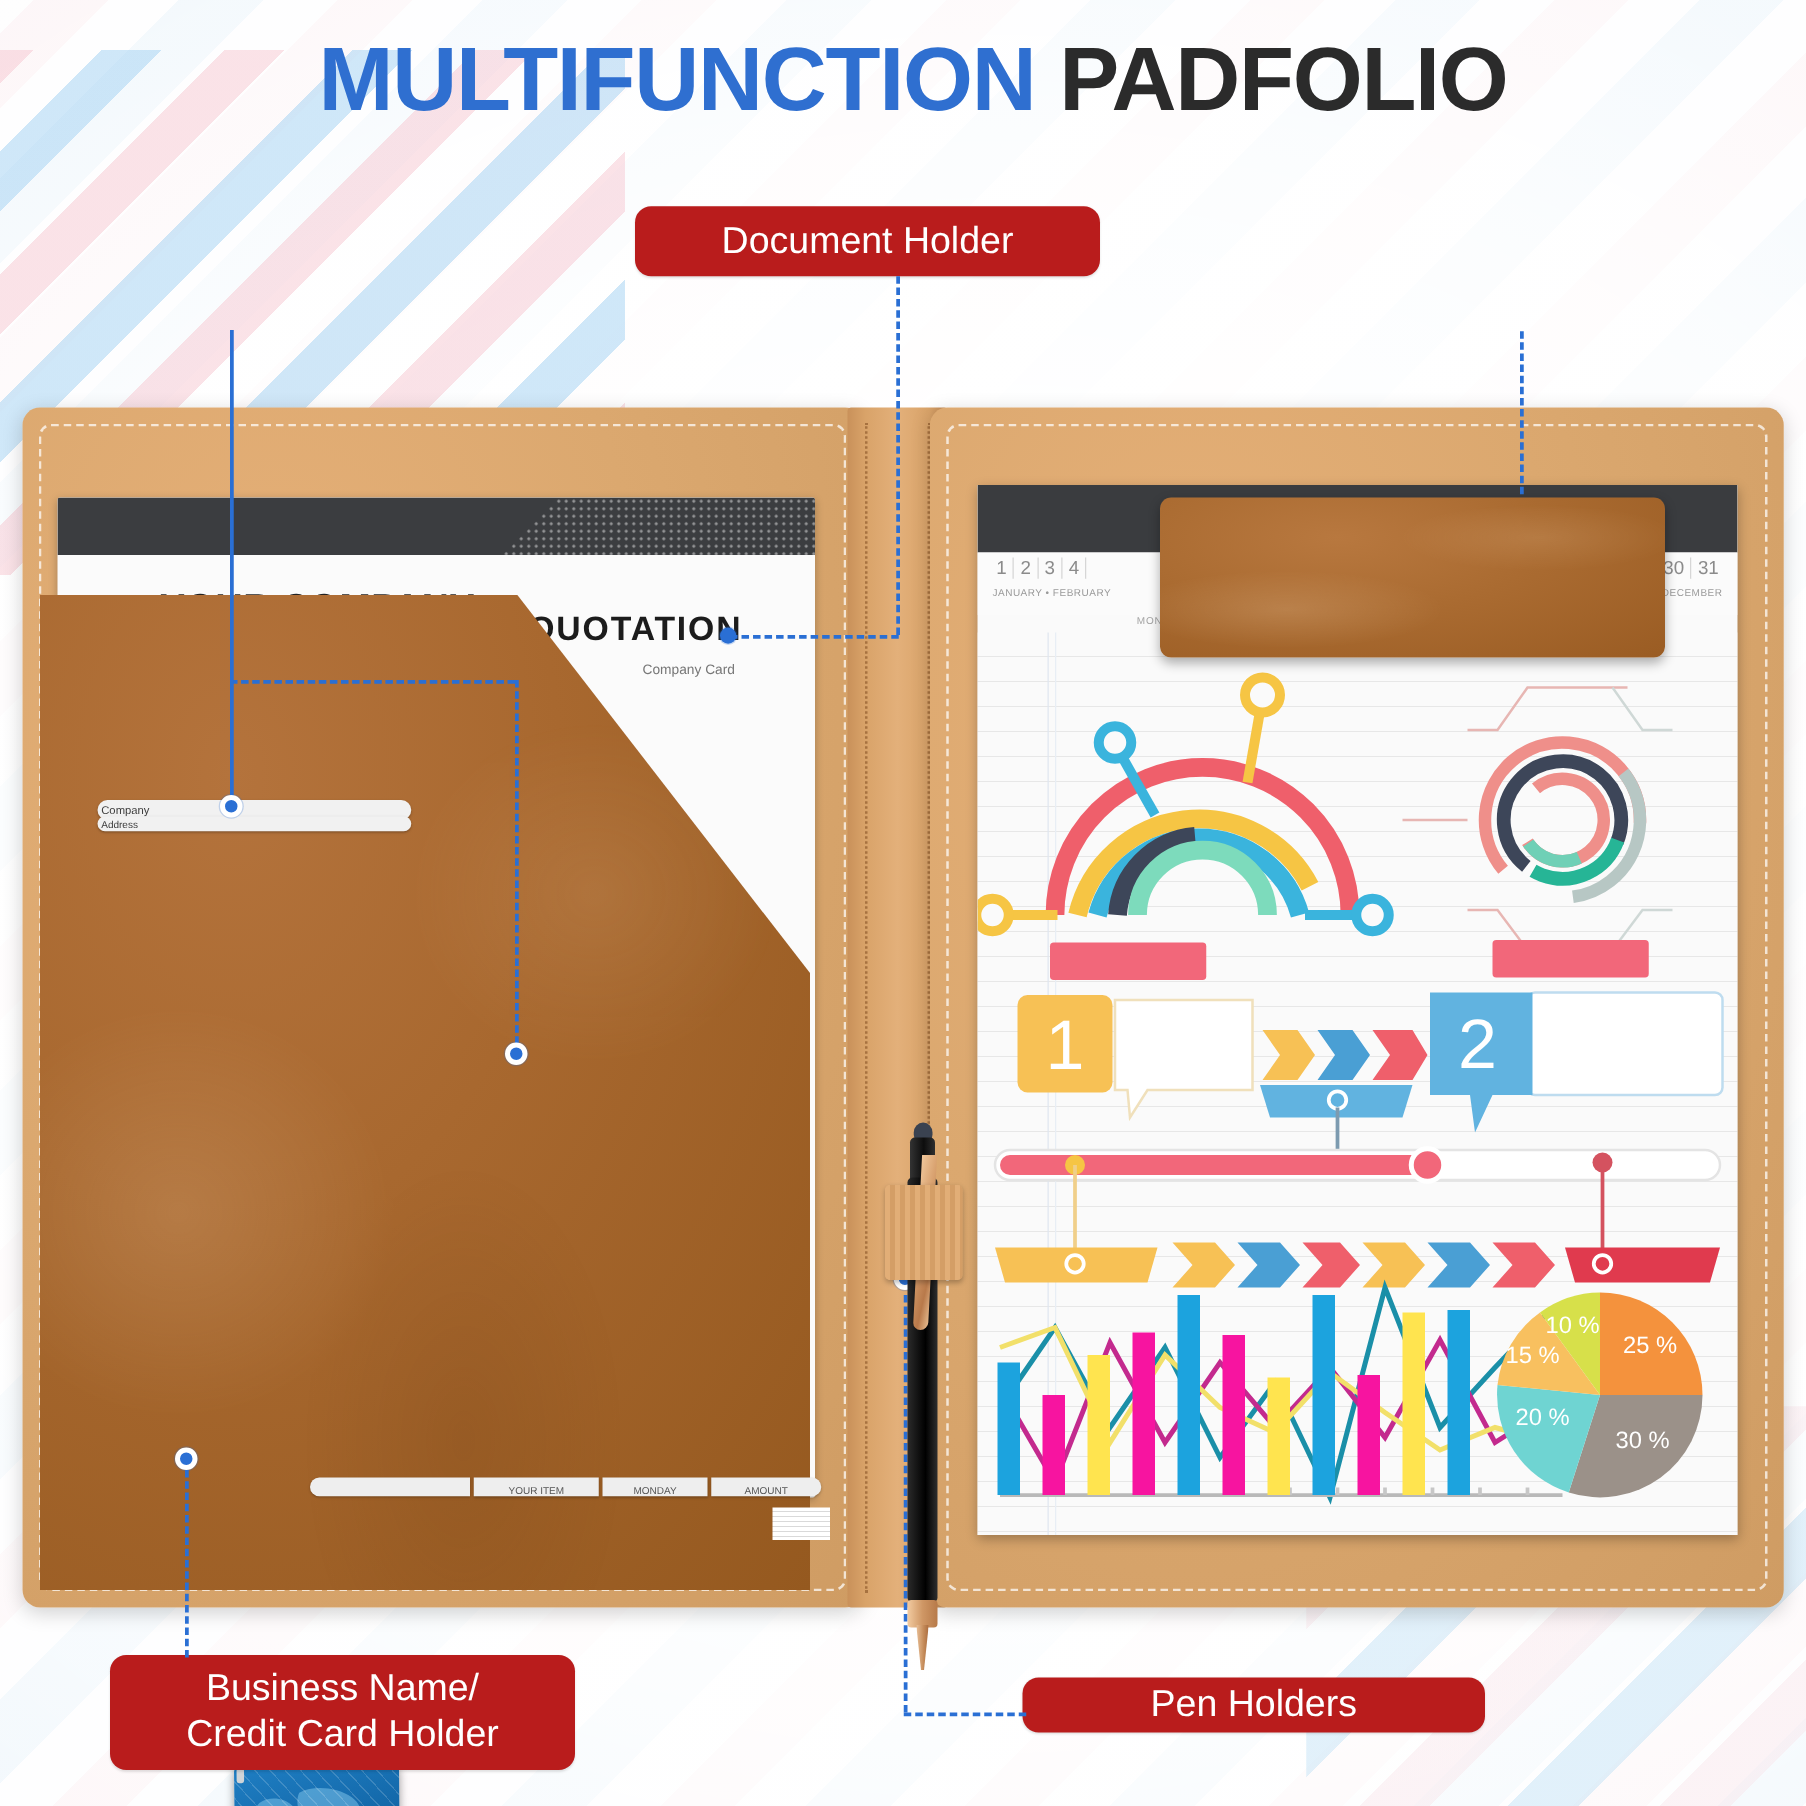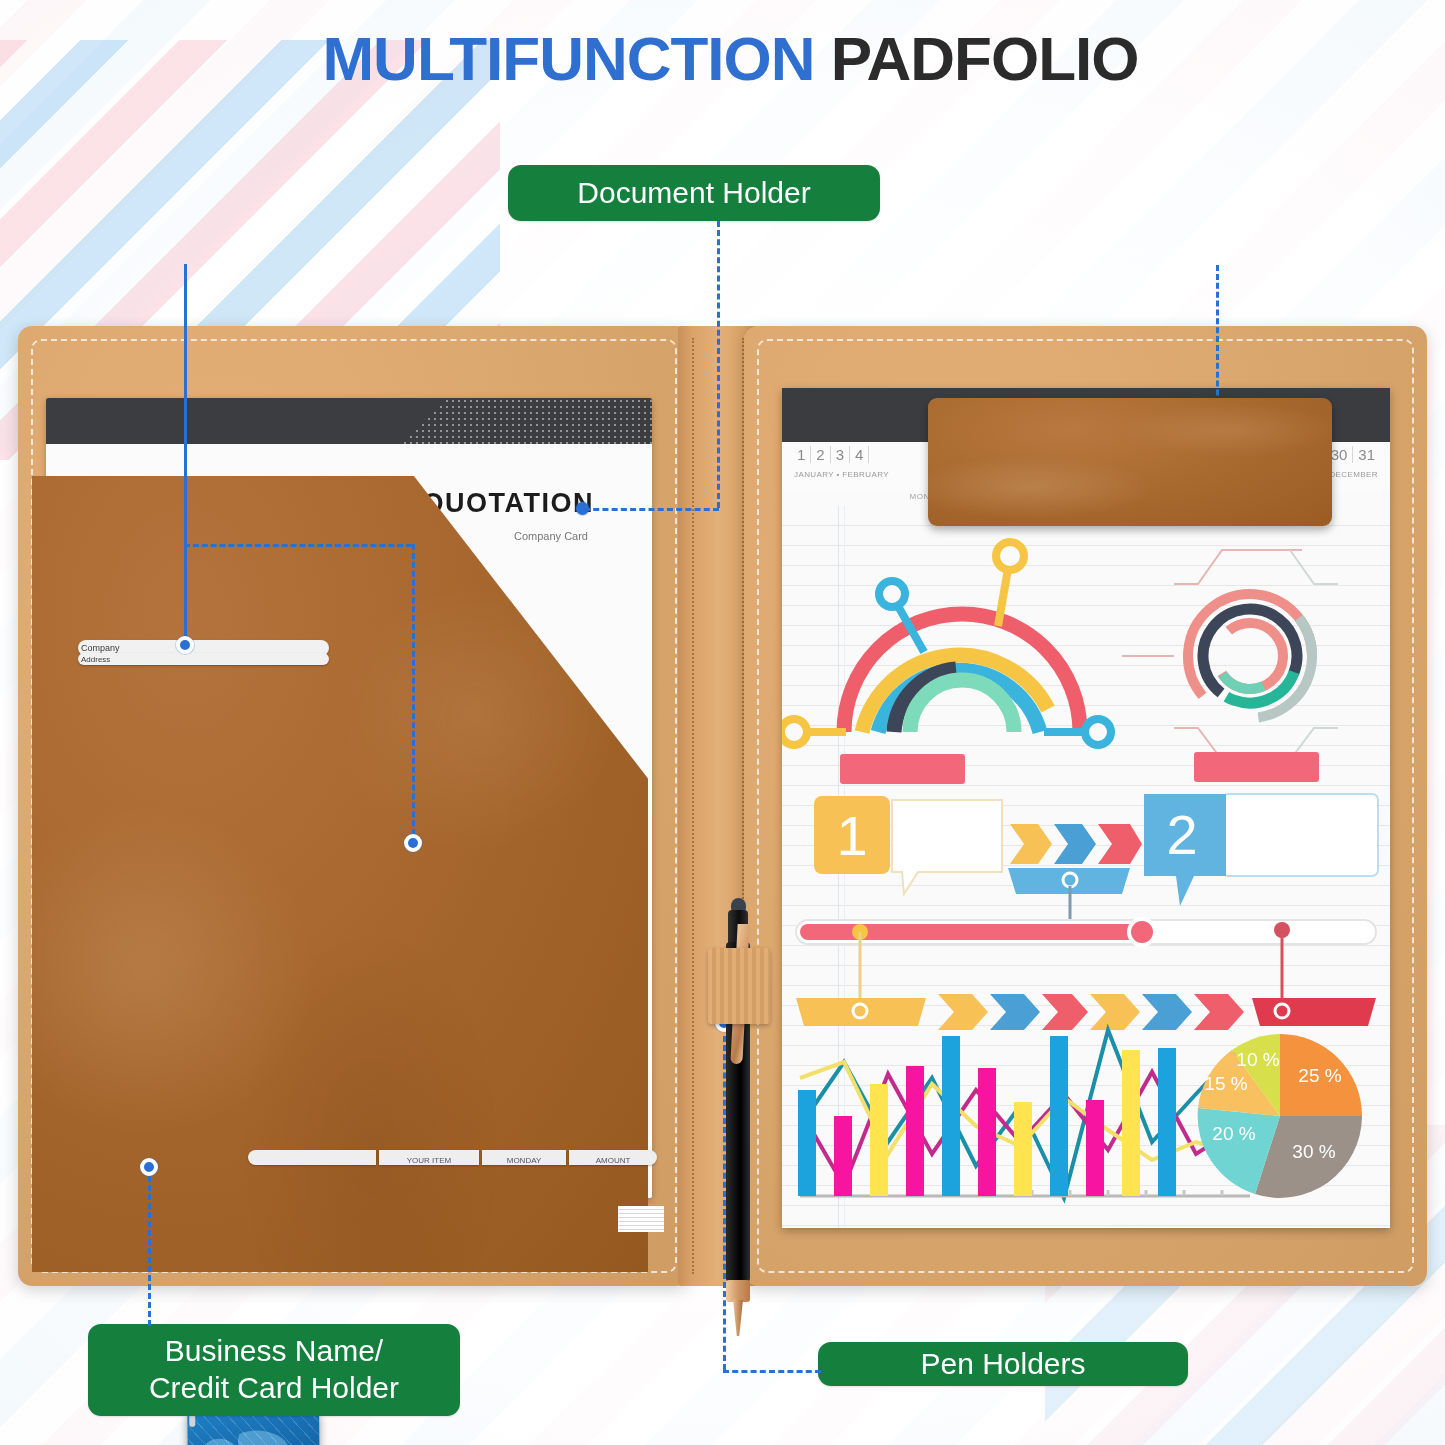--- a/index.html
+++ b/index.html
@@ -28,27 +28,27 @@
       rgba(168,212,243,.55) 0 34px, rgba(255,255,255,0) 34px 70px,
       rgba(246,198,208,.5) 70px 104px, rgba(255,255,255,0) 104px 142px);
     filter:blur(.3px);}
   .bg-corner-br{position:absolute;right:-60px;bottom:-40px;width:460px;height:360px;
     background:repeating-linear-gradient(135deg,
       rgba(190,224,245,.45) 0 40px, rgba(255,255,255,0) 40px 86px,
       rgba(248,226,232,.4) 86px 126px, rgba(255,255,255,0) 126px 170px);}
 
   
   .title{position:absolute;left:16px;right:0;top:28px;text-align:center;
-    font-size:62px;font-weight:bold;letter-spacing:-1px;line-height:1;
+    font-size:72px;font-weight:bold;letter-spacing:-1px;line-height:1;
     white-space:nowrap;}
   .title .t1{color:#2f6fd0;}
   .title .t2{color:#2b2b2b;}
 
   
-  .pill{position:absolute;background:#15803d;color:#fff;border-radius:13px;
+  .pill{position:absolute;background:#b91c1c;color:#fff;border-radius:13px;
     display:flex;align-items:center;justify-content:center;text-align:center;
     font-size:30px;line-height:1.18;padding:8px 22px;box-sizing:border-box;
     box-shadow:0 1px 2px rgba(0,0,0,.12);}
   .pill.two-line{line-height:1.22;}
 
   
   .lead{position:absolute;background:transparent;}
   .lead.v-solid{width:0;border-left:3px solid #2a6fd4;}
   .lead.v-dash{width:0;border-left:3px dashed #2a6fd4;}
   .lead.h-dash{height:0;border-top:3px dashed #2a6fd4;}
@@ -99,21 +99,21 @@
       radial-gradient(ellipse 40% 30% at 18% 62%, rgba(255,225,190,.55), transparent 70%),
       radial-gradient(ellipse 35% 25% at 72% 30%, rgba(255,220,180,.4), transparent 70%),
       radial-gradient(ellipse 30% 40% at 55% 85%, rgba(90,45,10,.45), transparent 70%);
     clip-path:polygon(0 0, 62% 0, 100% 38%, 100% 100%, 0 100%);}
 
   
   .sliver{position:absolute;background:#f1f1f1;border-radius:20px;height:16px;
     box-shadow:0 1px 2px rgba(0,0,0,.3);}
   .sliver.small-txt{font-size:9px;color:#3b3b3b;display:flex;align-items:center;
     padding-left:3px;overflow:hidden;white-space:nowrap;}
-  .sliver-row{position:absolute;display:flex;gap:3px;align-items:center;}
+  .sliver-row{position:absolute;display:flex;gap:3px;align-items:center;margin-top:32px;}
   .sliver-seg{background:#eeeeee;height:15px;box-shadow:0 1px 2px rgba(0,0,0,.25);
     font-size:8px;color:#555;display:flex;align-items:flex-end;justify-content:center;
     overflow:hidden;white-space:nowrap;}
 
   
   .card{position:absolute;left:170px;top:1084px;width:132px;height:163px;
     border-radius:7px;overflow:hidden;
     background:linear-gradient(160deg,#1f7fc4 0%, #1367a8 40%, #0d4f86 100%);
     box-shadow:0 3px 8px rgba(0,0,0,.4);transform:rotate(-.6deg);}
   .card-globe{position:absolute;left:6px;top:10px;width:120px;height:95px;opacity:.55;}

